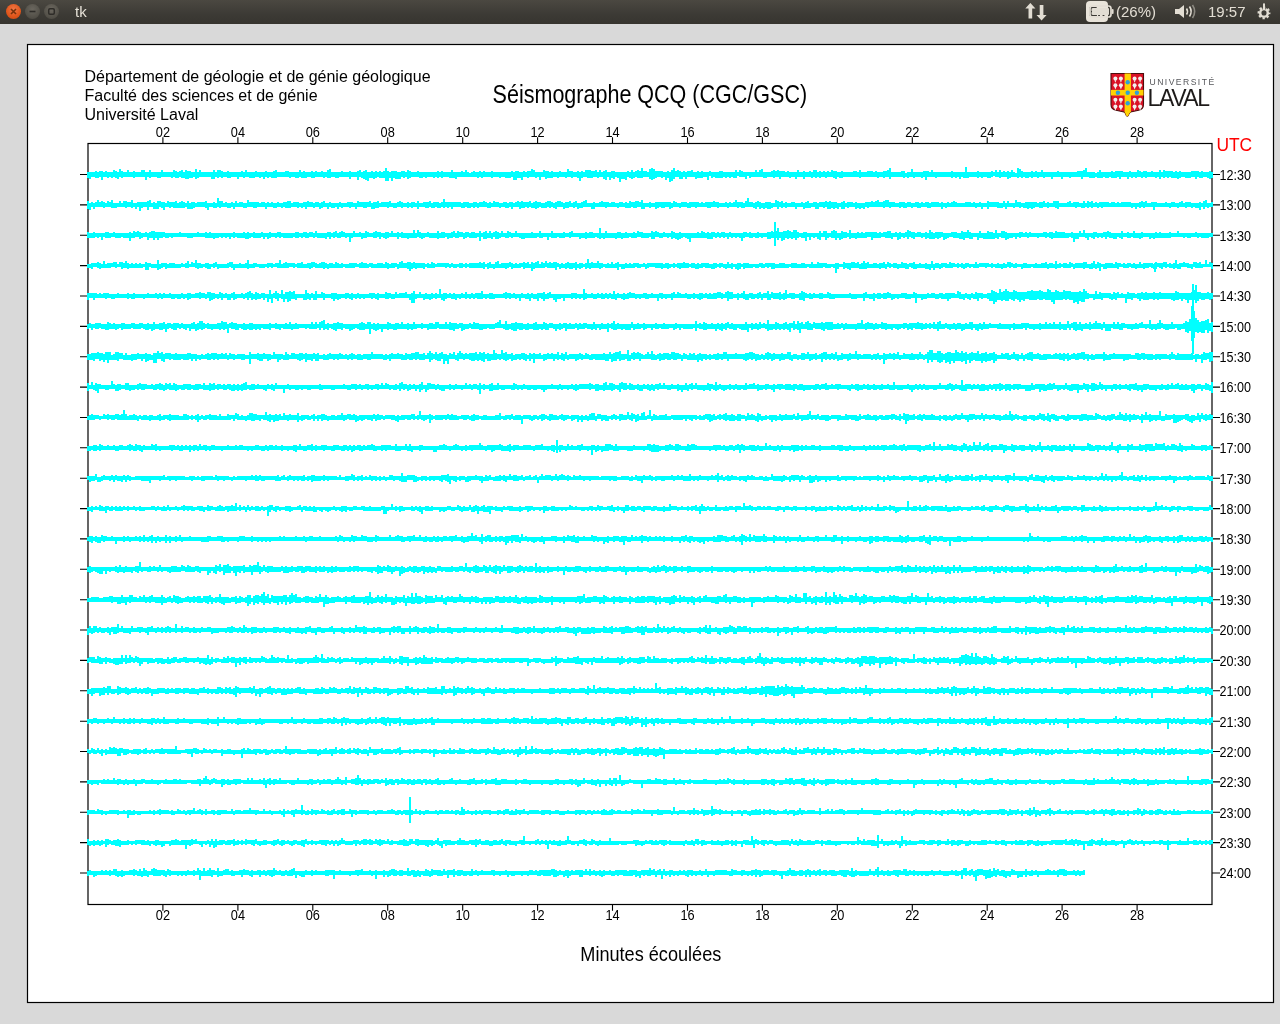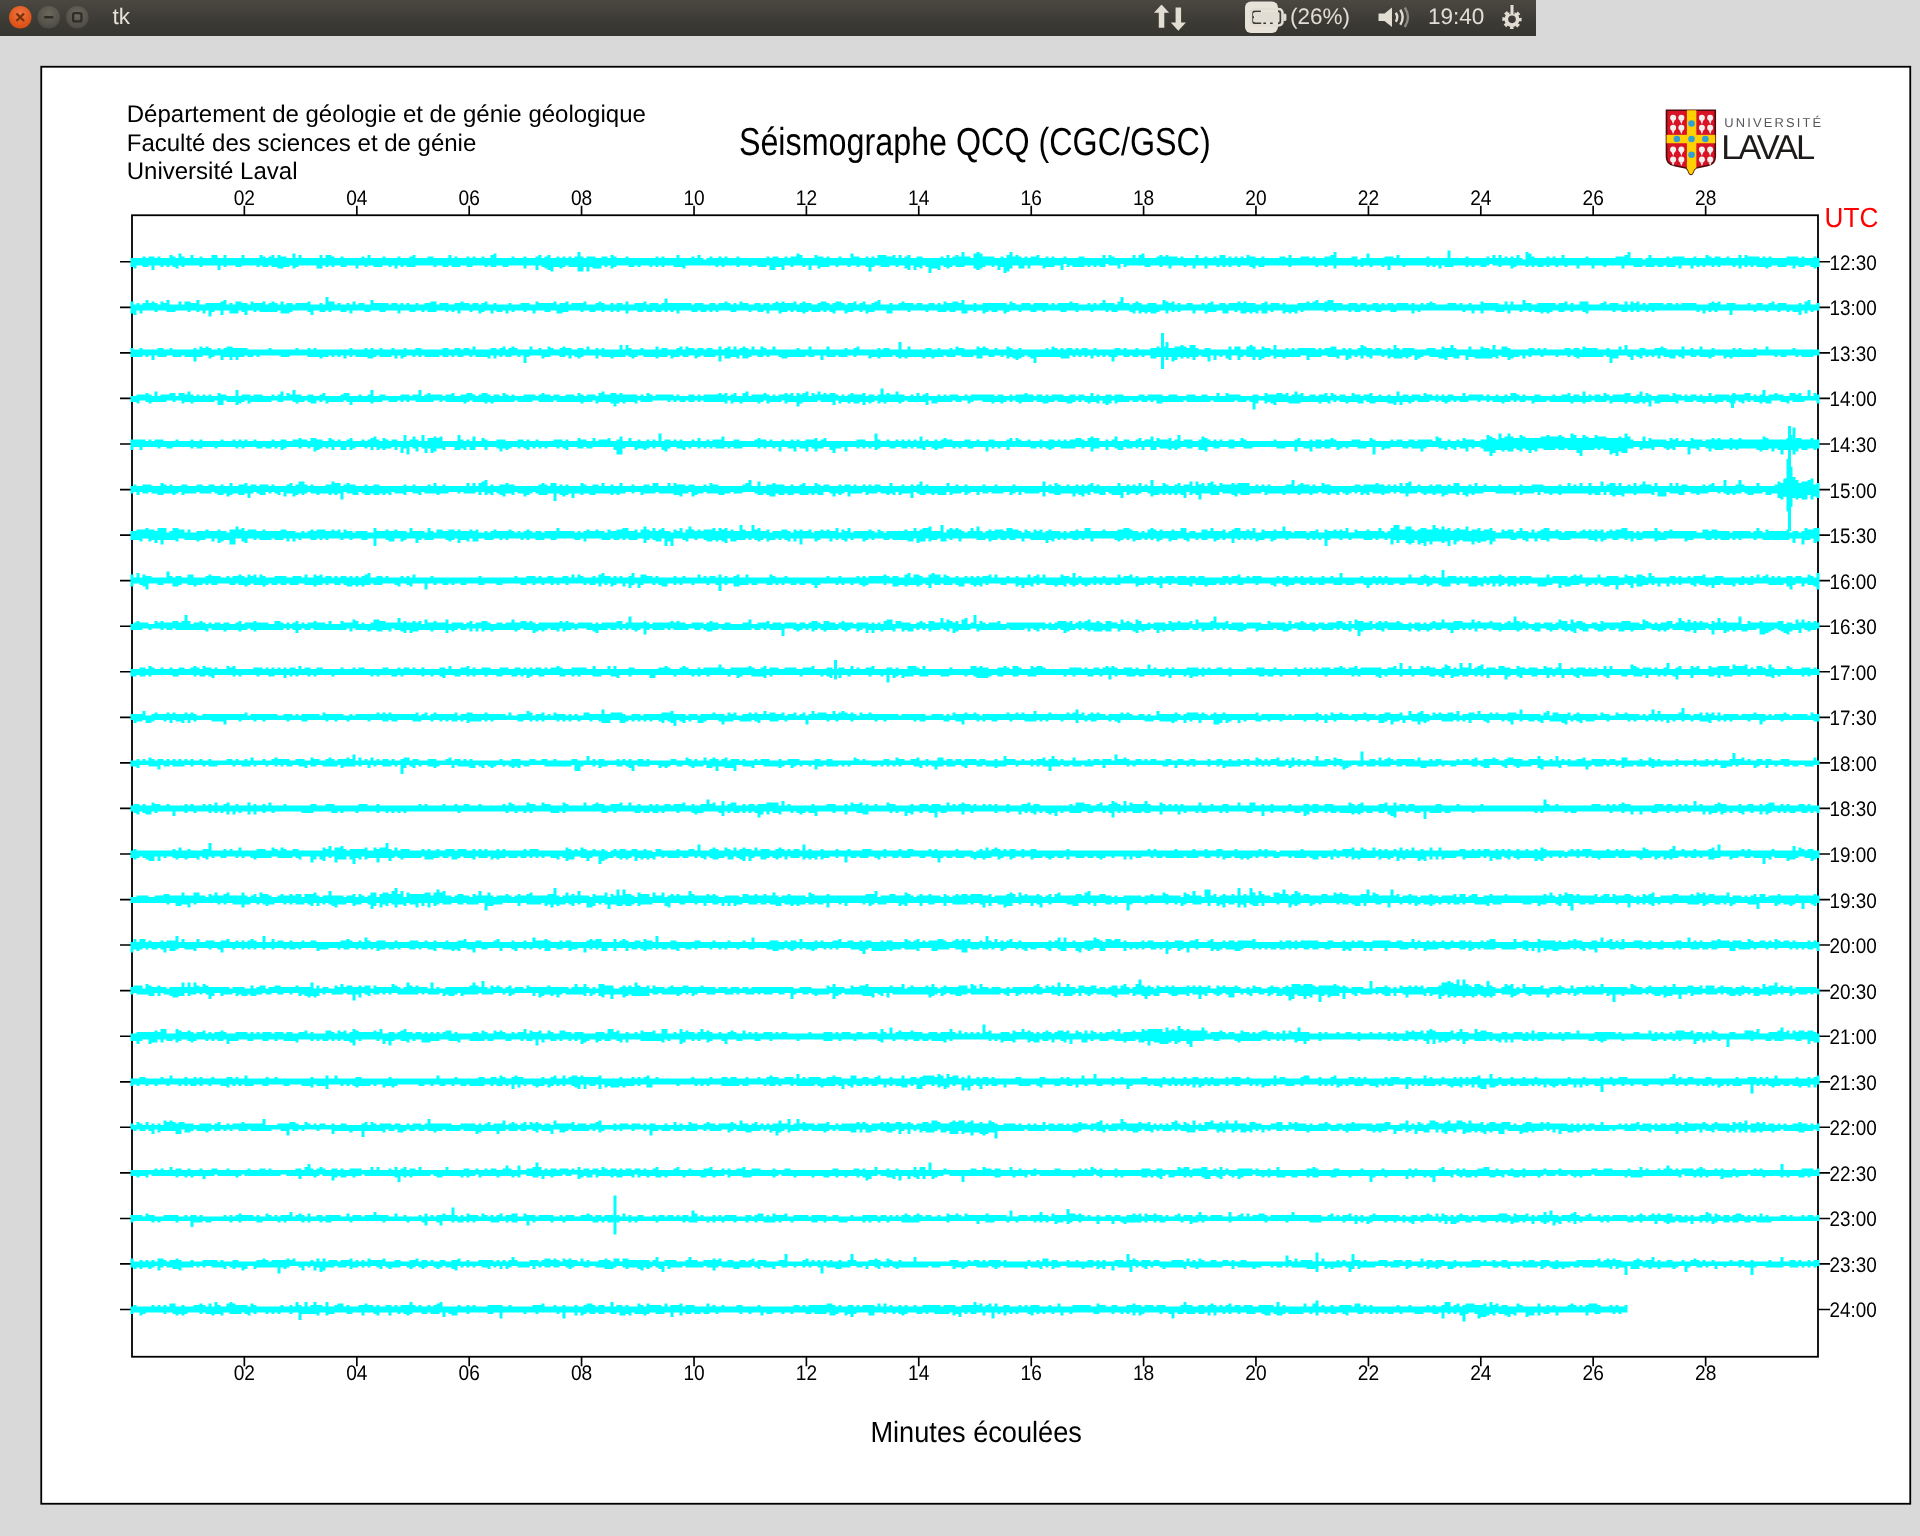--- a/index.html
+++ b/index.html
@@ -1,16 +1,16 @@
 <!DOCTYPE html>
 <html><head><meta charset="utf-8">
 <style>
 html,body{margin:0;padding:0;width:1280px;height:1024px;overflow:hidden;
 background:#d9d9d9;font-family:"Liberation Sans",sans-serif;}
-#panel{position:absolute;left:0;top:0;width:1024px;height:24px;
+#panel{position:absolute;left:0;top:0;width:1280px;height:24px;
 background:linear-gradient(#4b4841,#3c3a35 60%,#37352f);}
 .btn{position:absolute;top:3.5px;width:15px;height:15px;border-radius:50%;}
 #bclose{left:6px;background:radial-gradient(circle at 50% 35%,#f07746,#e0551a 60%,#c64712);}
 #bmin{left:24.5px;}#bmax{left:43.5px;}
 #bmin,#bmax{background:radial-gradient(circle at 50% 35%,#6b675f,#55524a 60%,#45423c);}
 .glyph{position:absolute;left:0;top:0;width:15px;height:15px;}
 #wtitle{position:absolute;left:75px;top:3px;color:#e7e2d8;font-size:15px;}
 #panright{position:absolute;top:0;height:24px;right:0;color:#e2ddd3;font-size:15px;}
 .pr{position:absolute;top:3px;}
 svg text{font-family:"Liberation Sans",sans-serif;}
@@ -43,21 +43,21 @@
     <rect x="1" y="1" width="21" height="11" rx="2.5" fill="none" stroke="#e2ddd3" stroke-width="1.7"></rect>
     <rect x="3" y="3" width="17" height="7" rx="1" fill="#e2ddd3"></rect>
     <rect x="22.6" y="4" width="2" height="5" rx="1" fill="#e2ddd3"></rect>
   </svg>
   <div class="pr" style="left:-164px">(26%)</div>
   <svg class="pr" style="left:-106px;top:4px" width="23" height="15" viewBox="0 0 23 15">
     <path d="M1 5H5L10 1V14L5 10H1Z" fill="#e2ddd3"></path>
     <path d="M12.5 4.5Q14.5 7.5 12.5 10.5M15.5 2.5Q18.8 7.5 15.5 12.5" stroke="#e2ddd3" stroke-width="1.6" fill="none"></path>
     <path d="M18.5 1Q22.8 7.5 18.5 14" stroke="#8d8a82" stroke-width="1.6" fill="none"></path>
   </svg>
-  <div class="pr" style="left:-72px">19:40</div>
+  <div class="pr" style="left:-72px">19:57</div>
   <svg class="pr" style="left:-25px;top:3px" width="18" height="18" viewBox="0 0 18 18">
     <g stroke="#e2ddd3" fill="none">
     <circle cx="9" cy="9.9" r="3.8" stroke-width="2.5"></circle>
     <circle cx="9" cy="9.9" r="5.5" stroke-width="1.9" stroke-dasharray="2.3 2" stroke-dashoffset="1"></circle>
     </g>
     <path d="M9 0.4V6.5" stroke="#3c3a35" stroke-width="3.4" fill="none"></path>
     <path d="M9 0.4V7" stroke="#e2ddd3" stroke-width="2.1" fill="none"></path>
   </svg>
  </div>
 </div>

